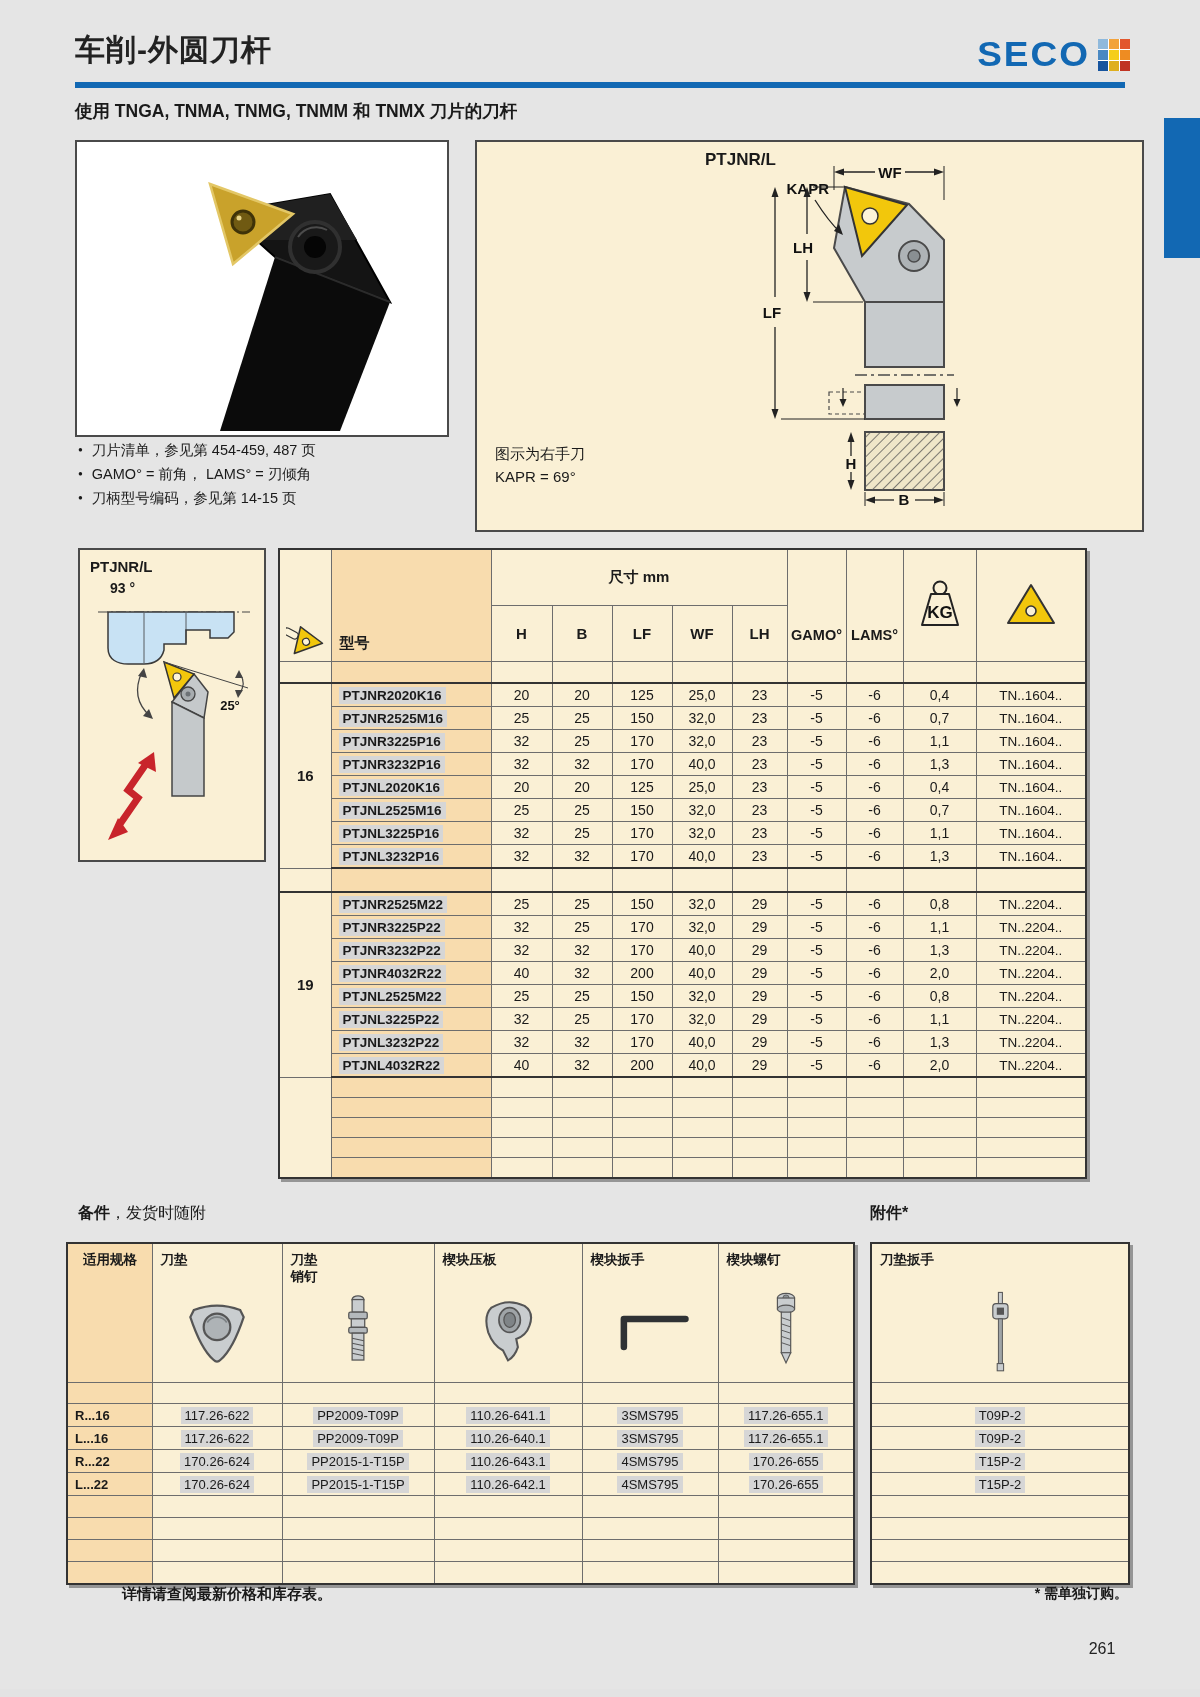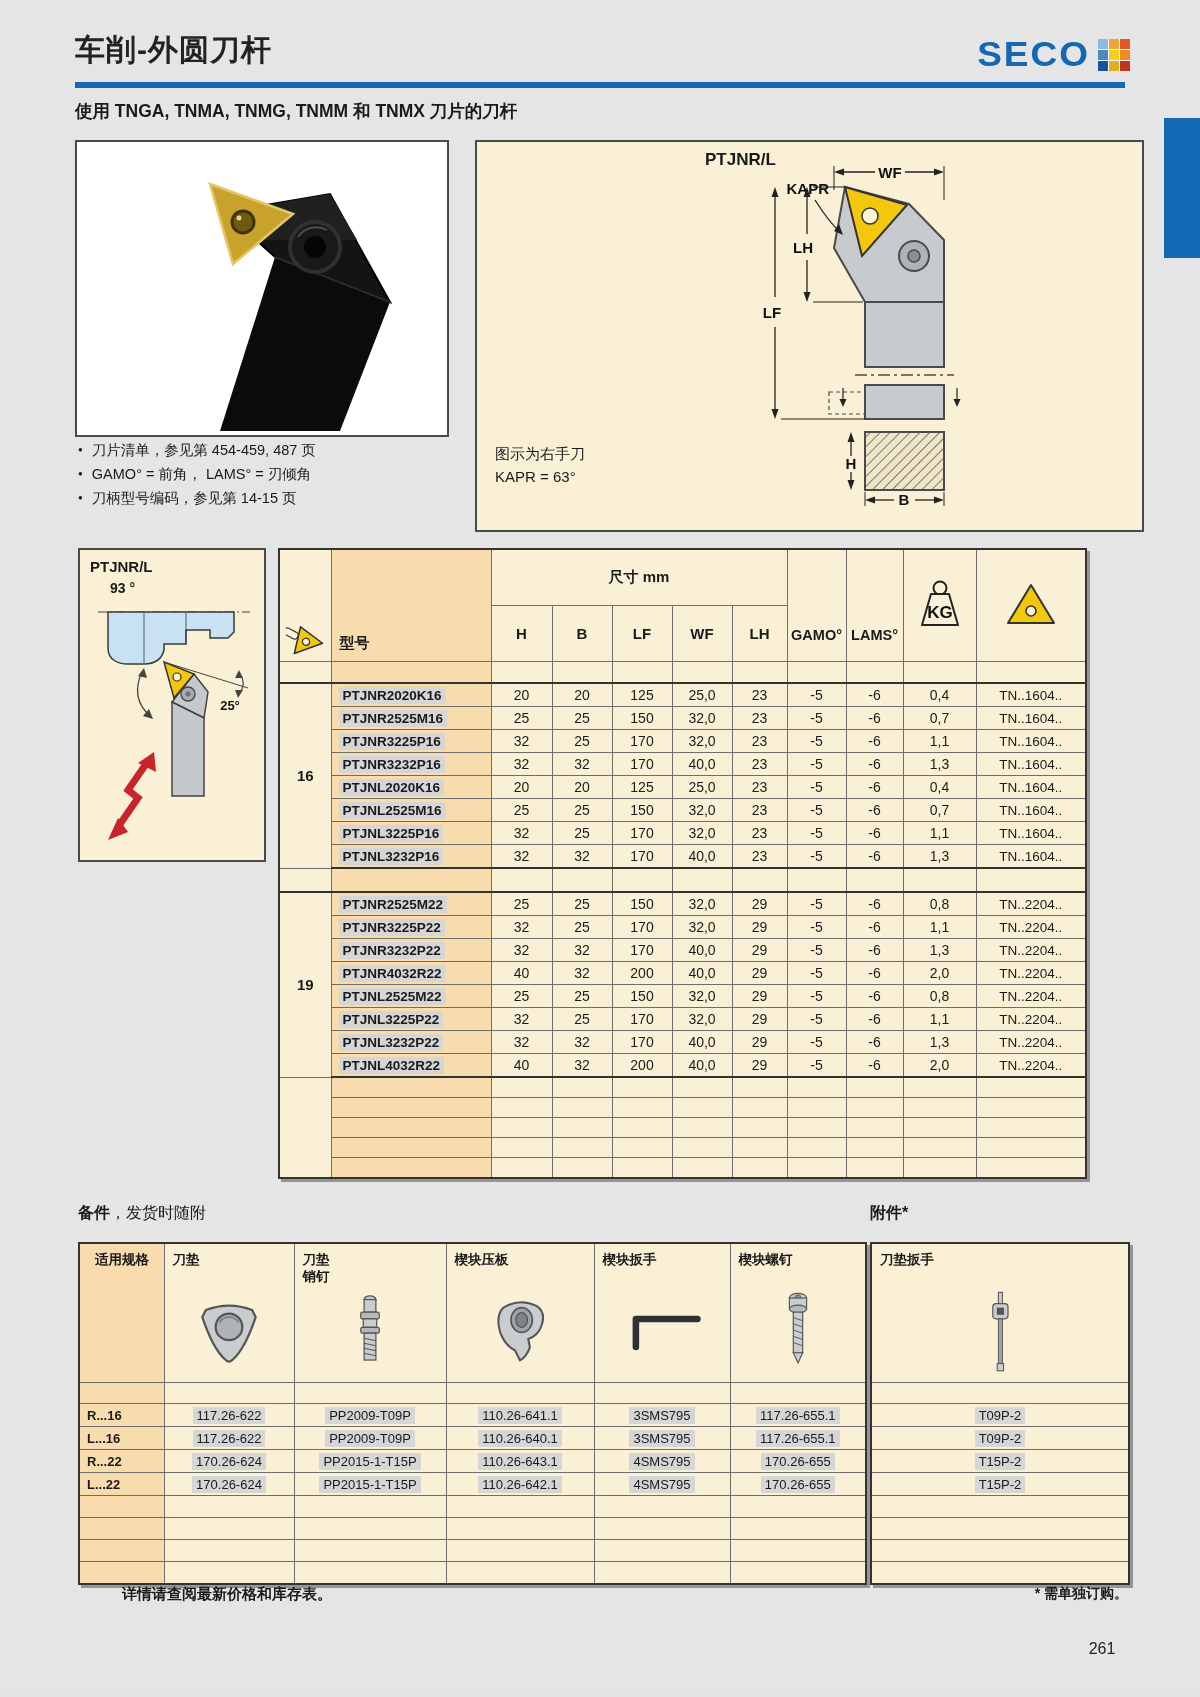--- a/index.html
+++ b/index.html
@@ -54,21 +54,21 @@
   .mt tr.gbot td{border-bottom:2px solid #333;}
   .mt td.model{text-align:left;padding-left:7px;font-weight:700;font-size:13.5px;}
   .mt td.group{font-weight:700;font-size:15px;}
   .mt td.ins{font-size:13.5px;}
   .hl{background:#D6D6D6;display:inline-block;padding:0 4px;line-height:17px;}
 
   
   .sptitle{left:78px;top:1203px;font-size:16px;text-align:right;}
   .sptitle b{font-weight:800;}
   .acctitle{left:870px;top:1203px;font-size:16px;font-weight:600;}
-  .spwrap{left:78px;top:1242px;}
+  .spwrap{left:66px;top:1242px;}
   .accwrap{left:870px;top:1242px;}
   .sp{background:#FAF0D5;border:2px solid #333;box-shadow:3px 3px 0 rgba(70,70,70,.5);}
   .spmain{width:787px;}
   .acc{width:258px;}
   .sp td{border:1px solid #6d6d6d;font-size:13px;text-align:center;padding:0;height:22px;overflow:hidden;}
   .sp td.sph{height:138px;vertical-align:top;}
   .sp .spec{background:#F8DCAE;text-align:left;padding-left:7px;font-weight:700;}
   .sp-label{font-size:13.5px;font-weight:700;text-align:left;padding:7px 0 0 8px;white-space:pre-line;line-height:17px;height:38px;}
   .sp-icon{display:flex;justify-content:center;align-items:center;height:90px;}
   .sp tr.thin td{height:20px;}
@@ -192,21 +192,21 @@
       <line x1="388" y1="350" x2="388" y2="364" stroke="#222" stroke-width="1"></line>
       <line x1="467" y1="350" x2="467" y2="364" stroke="#222" stroke-width="1"></line>
       <line x1="391" y1="358" x2="417" y2="358" stroke="#222" stroke-width="1.3"></line>
       <line x1="438" y1="358" x2="464" y2="358" stroke="#222" stroke-width="1.3"></line>
       <polygon points="388,358 398,354.5 398,361.5" fill="#222"></polygon>
       <polygon points="467,358 457,354.5 457,361.5" fill="#222"></polygon>
       <text x="427" y="363" text-anchor="middle" font-size="15" font-weight="bold" fill="#111">B</text>
     </svg>
     <div class="dnote">
       <div>图示为右手刀</div>
-      <div>KAPR = 63°</div>
+      <div>KAPR = 69°</div>
     </div>
   </div>
 
   <div class="abs spanel">
     <div class="sp-model">PTJNR/L</div>
     <div class="sp-angle">93 °</div>
     <svg class="sdraw" width="180" height="250" viewBox="0 0 180 250">
       <line x1="18" y1="6" x2="170" y2="6" stroke="#444" stroke-width="1.2" stroke-dasharray="10 3 2 3"></line>
       <path d="M28,6 L28,42 C28,54 38,58 48,58 L64,58 C76,58 82,52 84,44 L84,38 L106,38 L106,24 L130,24 L130,32 L148,32 L154,26 L154,6 Z" fill="#C8E2F4" stroke="#3a3a3a" stroke-width="1.5"></path>
       <line x1="64" y1="7" x2="64" y2="57" stroke="#3a3a3a" stroke-width="0.8"></line>

